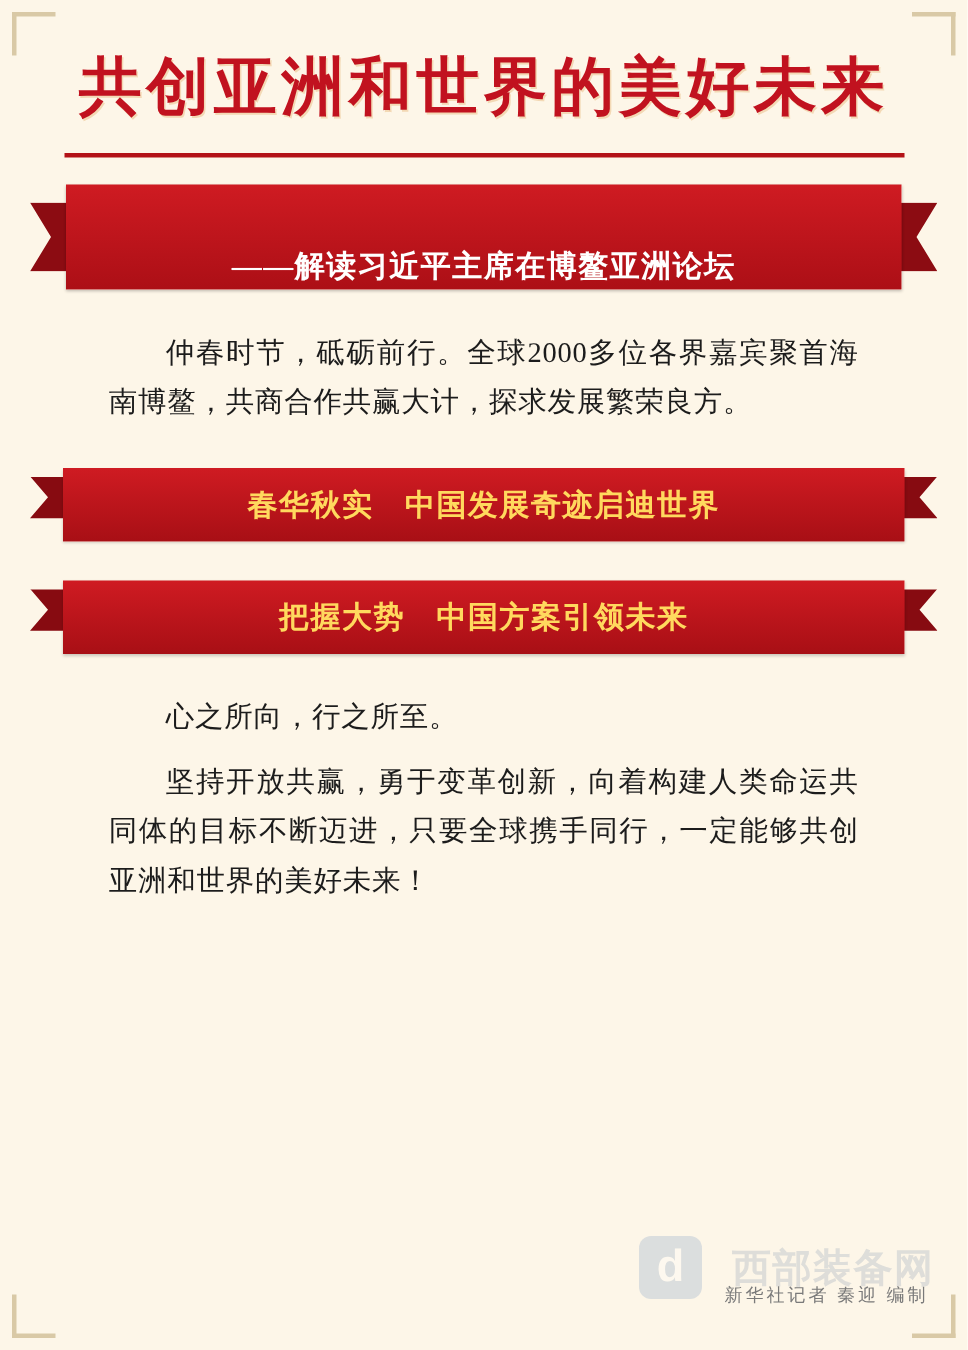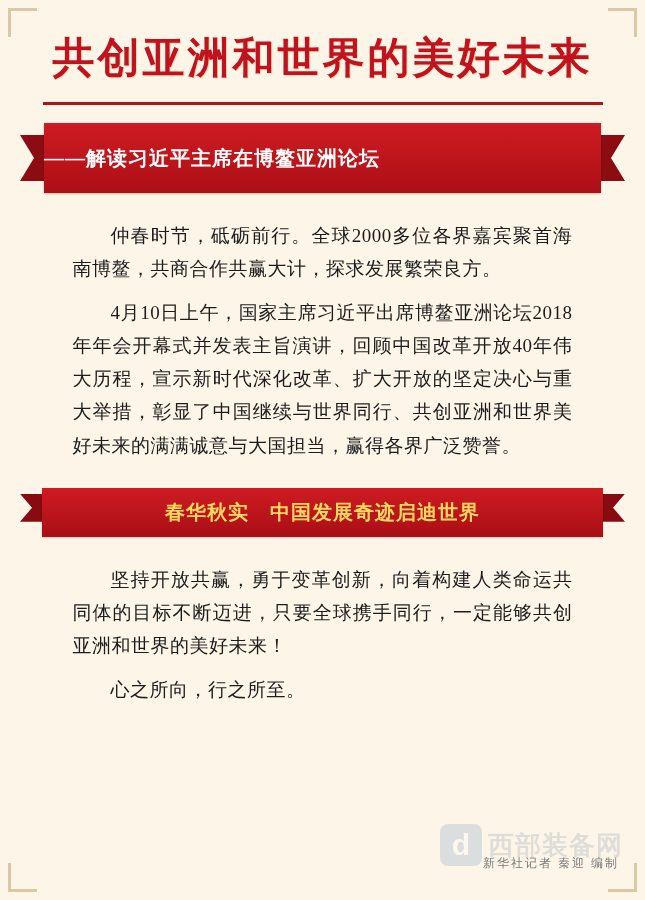--- a/index.html
+++ b/index.html
@@ -68,22 +68,23 @@
   }
   .ribbon-main {
     position: absolute;
     left: 24px;
     right: 24px;
     top: 0;
     bottom: 0;
     background: #c1121f;
     background: linear-gradient(180deg, #cf1b22 0%, #ac0f16 100%);
     display: flex;
-    align-items: center;
-    justify-content: space-between;
+    flex-direction: column;
+    align-items: center;
+    justify-content: flex-end;
     color: #fff;
     font-size: 20px;
     font-weight: bold;
     line-height: 1.45;
     letter-spacing: 1px;
     box-shadow: 0 1px 2px rgba(0,0,0,.25);
   }
   .ribbon-tail {
     position: absolute;
     top: 12px;
@@ -195,21 +196,21 @@
     background: #8fa8c8;
     color: #fff;
     font-size: 30px;
     font-weight: bold;
     display: flex;
     align-items: center;
     justify-content: center;
     font-family: "Liberation Sans", sans-serif;
   }
   .wm-text {
-    margin-left: 6px;
+    margin-left: 20px;
     font-size: 26px;
     font-weight: bold;
     color: #9aa7b8;
     letter-spacing: 1px;
   }
 </style>
 </head>
 <body>
 
 <div class="page">
@@ -227,38 +228,42 @@
   <div class="ribbon-wrap">
     <div class="ribbon-tail left"></div>
     <div class="ribbon-tail right"></div>
     <div class="ribbon-main">
       <span>——解读习近平主席在博鳌亚洲论坛</span>
     </div>
   </div>
 
   <div class="body-text">
     <p>仲春时节，砥砺前行。全球2000多位各界嘉宾聚首海南博鳌，共商合作共赢大计，探求发展繁荣良方。</p>
-    <p>4月10日上午，国家主席习近平出席博鳌亚洲论坛2018年年会开幕式并发表主旨演讲，回顾中国改革开放40年伟大历程，宣示新时代深化改革、扩大开放的坚定决心与重大举措，彰显了中国继续与世界同行、共创亚洲和世界美好未来的满满诚意与大国担当，赢得各界广泛赞誉。</p>
   </div>
 
   <div class="sections">
 
     <div class="sec-wrap">
       <div class="sec-tail left"></div>
       <div class="sec-tail right"></div>
       <div class="sec-main">春华秋实　中国发展奇迹启迪世界</div>
     </div>
 
+    <div class="sec-wrap">
+      <div class="sec-tail left"></div>
+      <div class="sec-tail right"></div>
+      <div class="sec-main">把握大势　中国方案引领未来</div>
+    </div>
 
 
   </div>
 
   <div class="closing">
+    <p>心之所向，行之所至。</p>
     <p>坚持开放共赢，勇于变革创新，向着构建人类命运共同体的目标不断迈进，只要全球携手同行，一定能够共创亚洲和世界的美好未来！</p>
-    <p>心之所向，行之所至。</p>
   </div>
 
   <div class="watermark">
     <div class="wm-badge">d</div>
     <div class="wm-text">西部装备网</div>
   </div>
 
   <div class="credit">新华社记者 秦迎 编制</div>
 
 </div>

